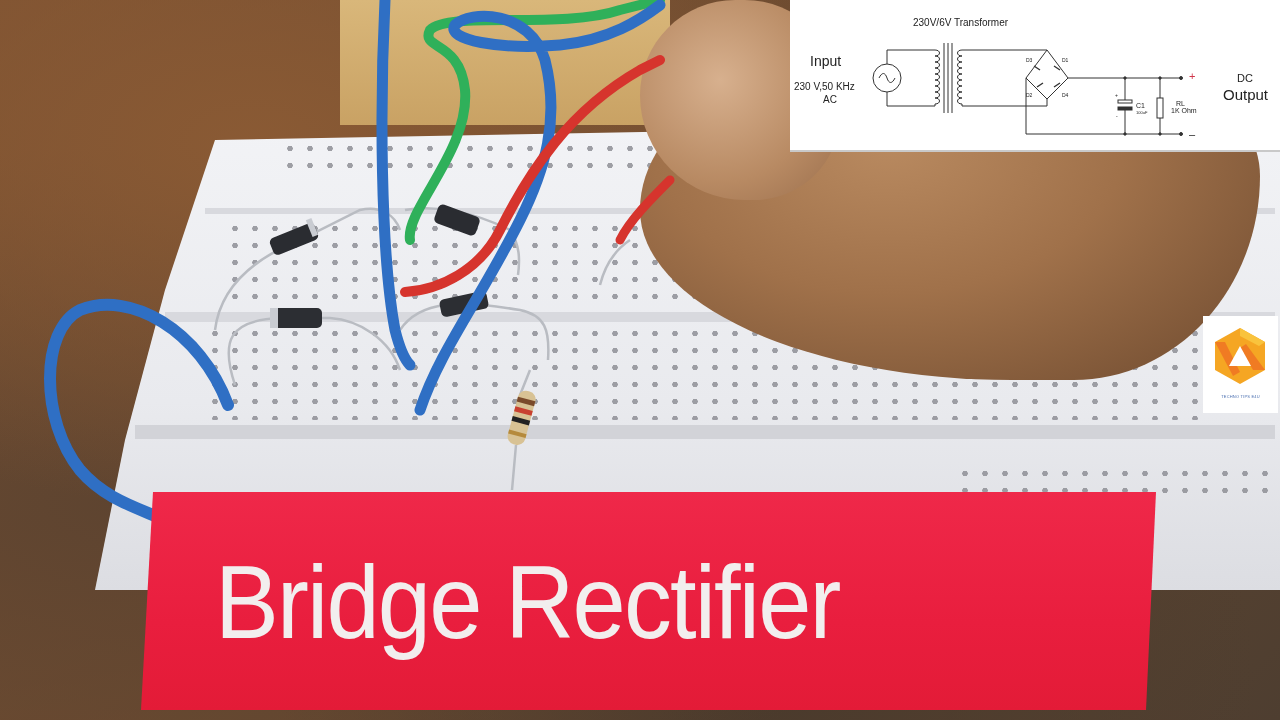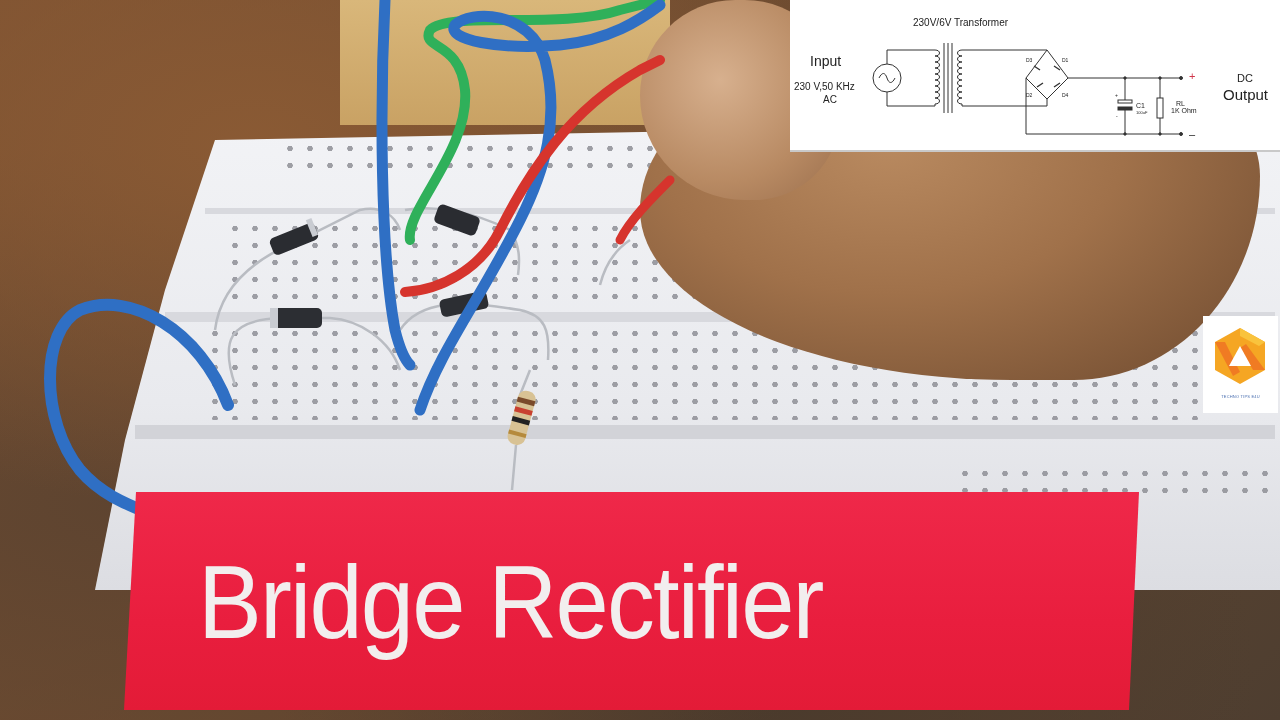--- a/index.html
+++ b/index.html
@@ -34,21 +34,21 @@
     .finger { position: absolute; left: 640px; top: 0px; width: 200px; height: 200px; background: radial-gradient(ellipse at 40% 40%, #d7b08e 0%, #b88a63 60%, #9a6e4c 100%); border-radius: 50% 50% 45% 55%; }
     svg.wires { position: absolute; inset: 0; }
     .schematic {
       position: absolute; left: 790px; top: 0; width: 490px; height: 150px;
       background: #ffffff; border-bottom: 2px solid #c9c9c9;
     }
     .schematic text { font-family: "Liberation Sans", sans-serif; fill: #222; }
     .logo-card { position: absolute; left: 1203px; top: 316px; width: 75px; height: 97px; background: #ffffff; }
     .logo-caption { position: absolute; left: 0; right: 0; bottom: 14px; text-align: center; font-size: 4px; color: #4a6fb0; letter-spacing: .2px; }
     .banner {
-      position: absolute; left: 124px; top: 492px; width: 1015px; height: 218px;
+      position: absolute; left: 141px; top: 492px; width: 1015px; height: 218px;
       background: linear-gradient(180deg, #ef2849 0%, #e91e3e 60%, #e31b37 100%);
       clip-path: polygon(12px 0, 1015px 0, 1005px 218px, 0 218px);
     }
     .banner-title {
       position: absolute; left: 74px; top: 58px; color: #f2eeee;
       font-family: "Liberation Sans", sans-serif; font-size: 104px; font-weight: 400;
       letter-spacing: -2px; line-height: 1; transform: scaleX(0.92); transform-origin: left top;
       white-space: nowrap;
     }
   </style>

